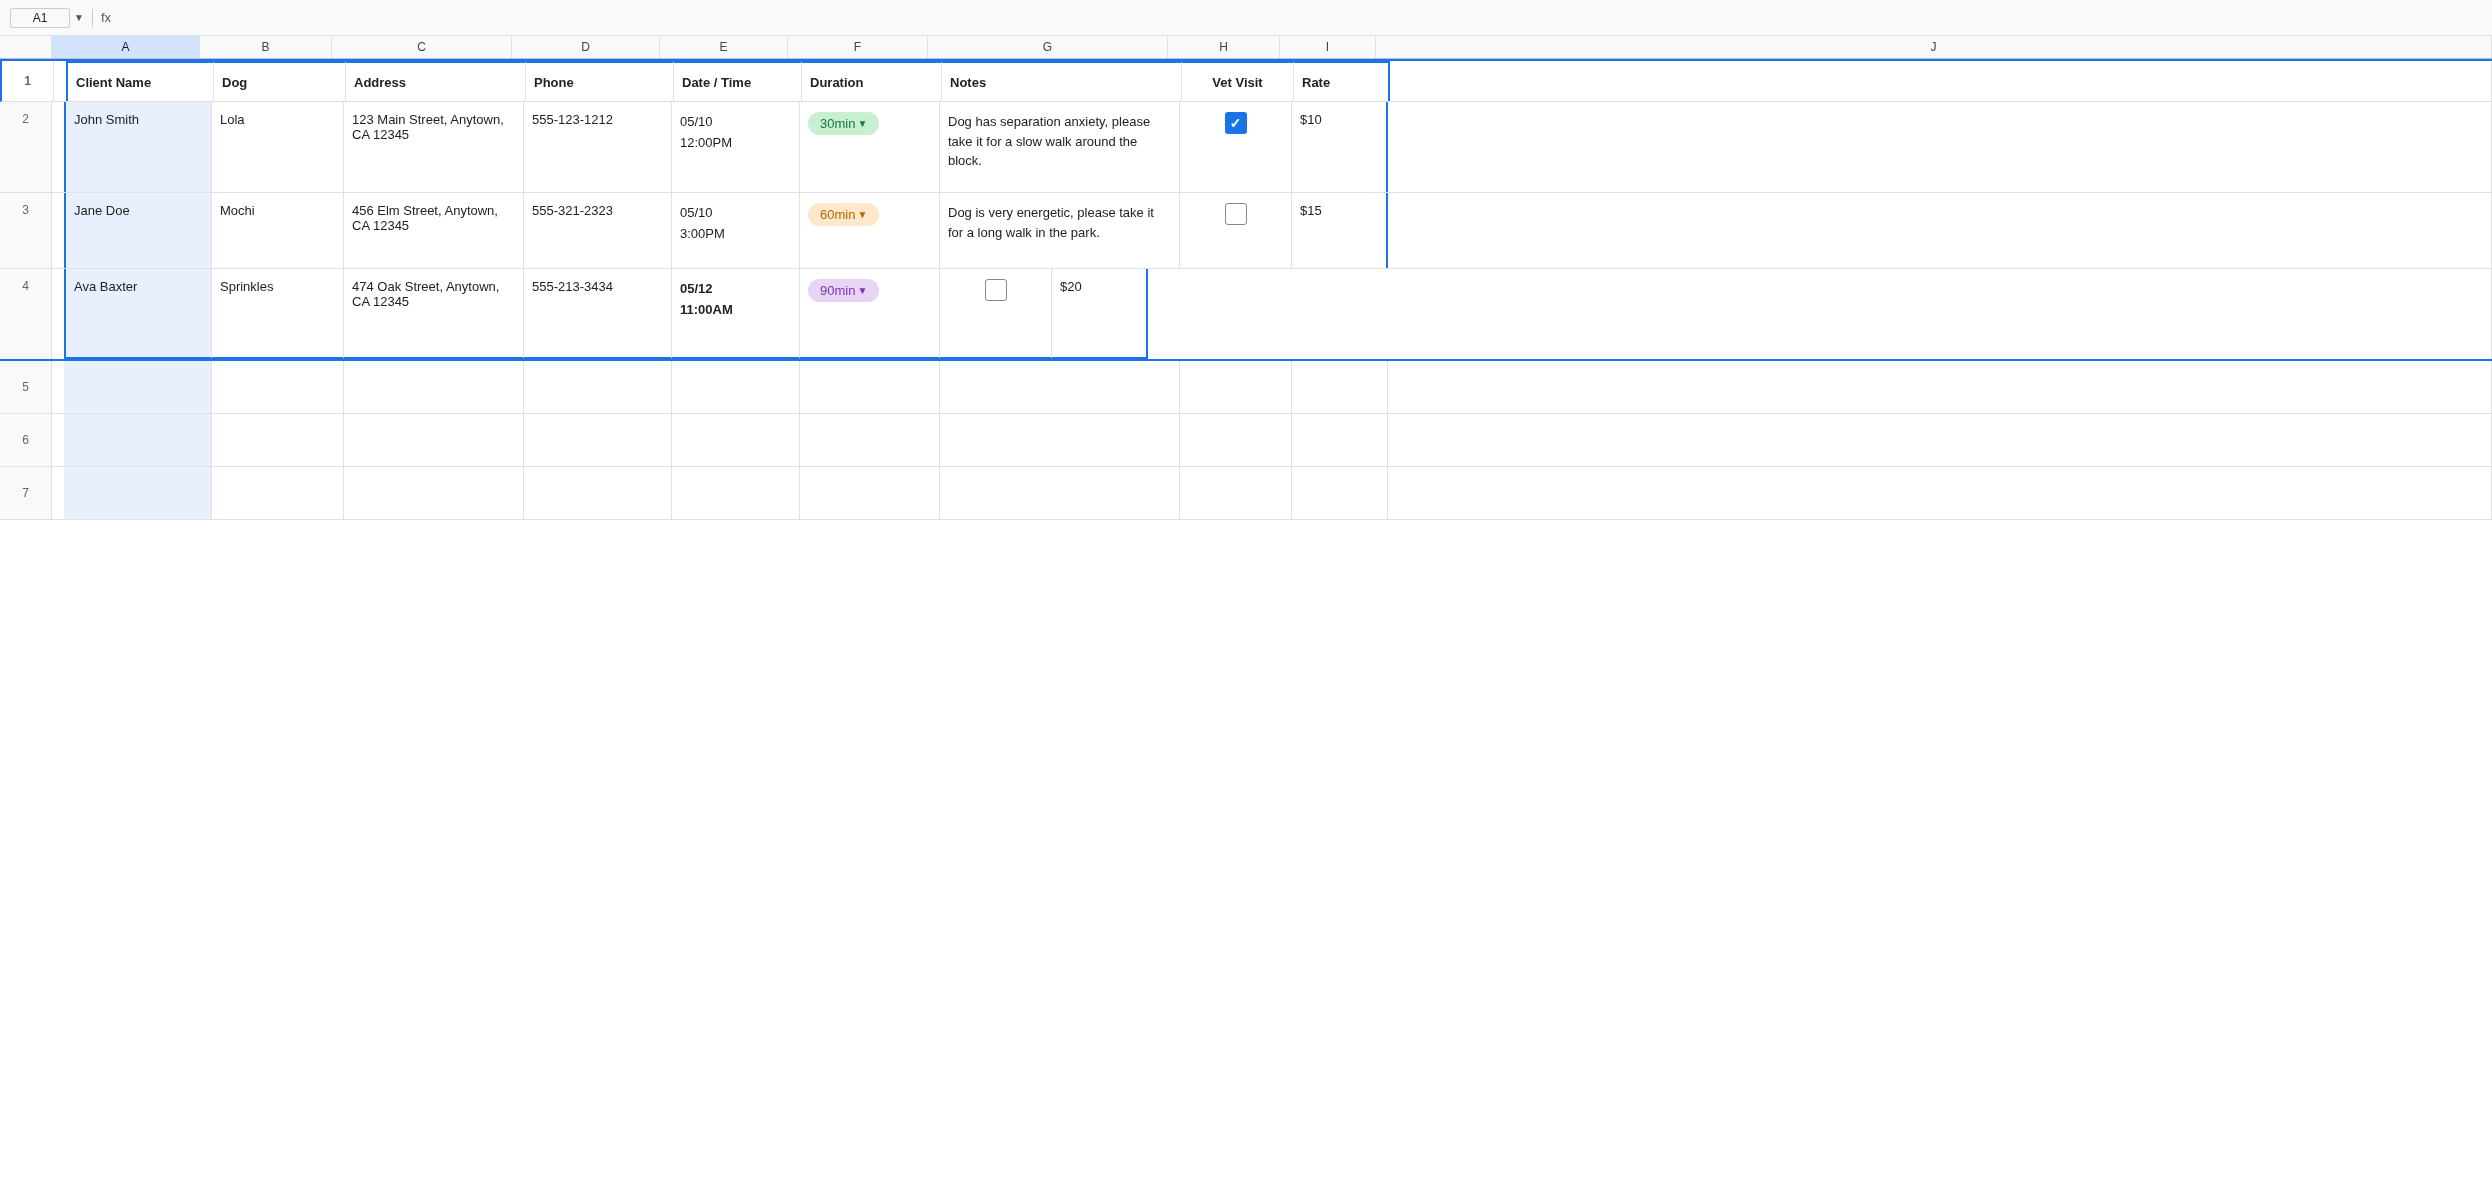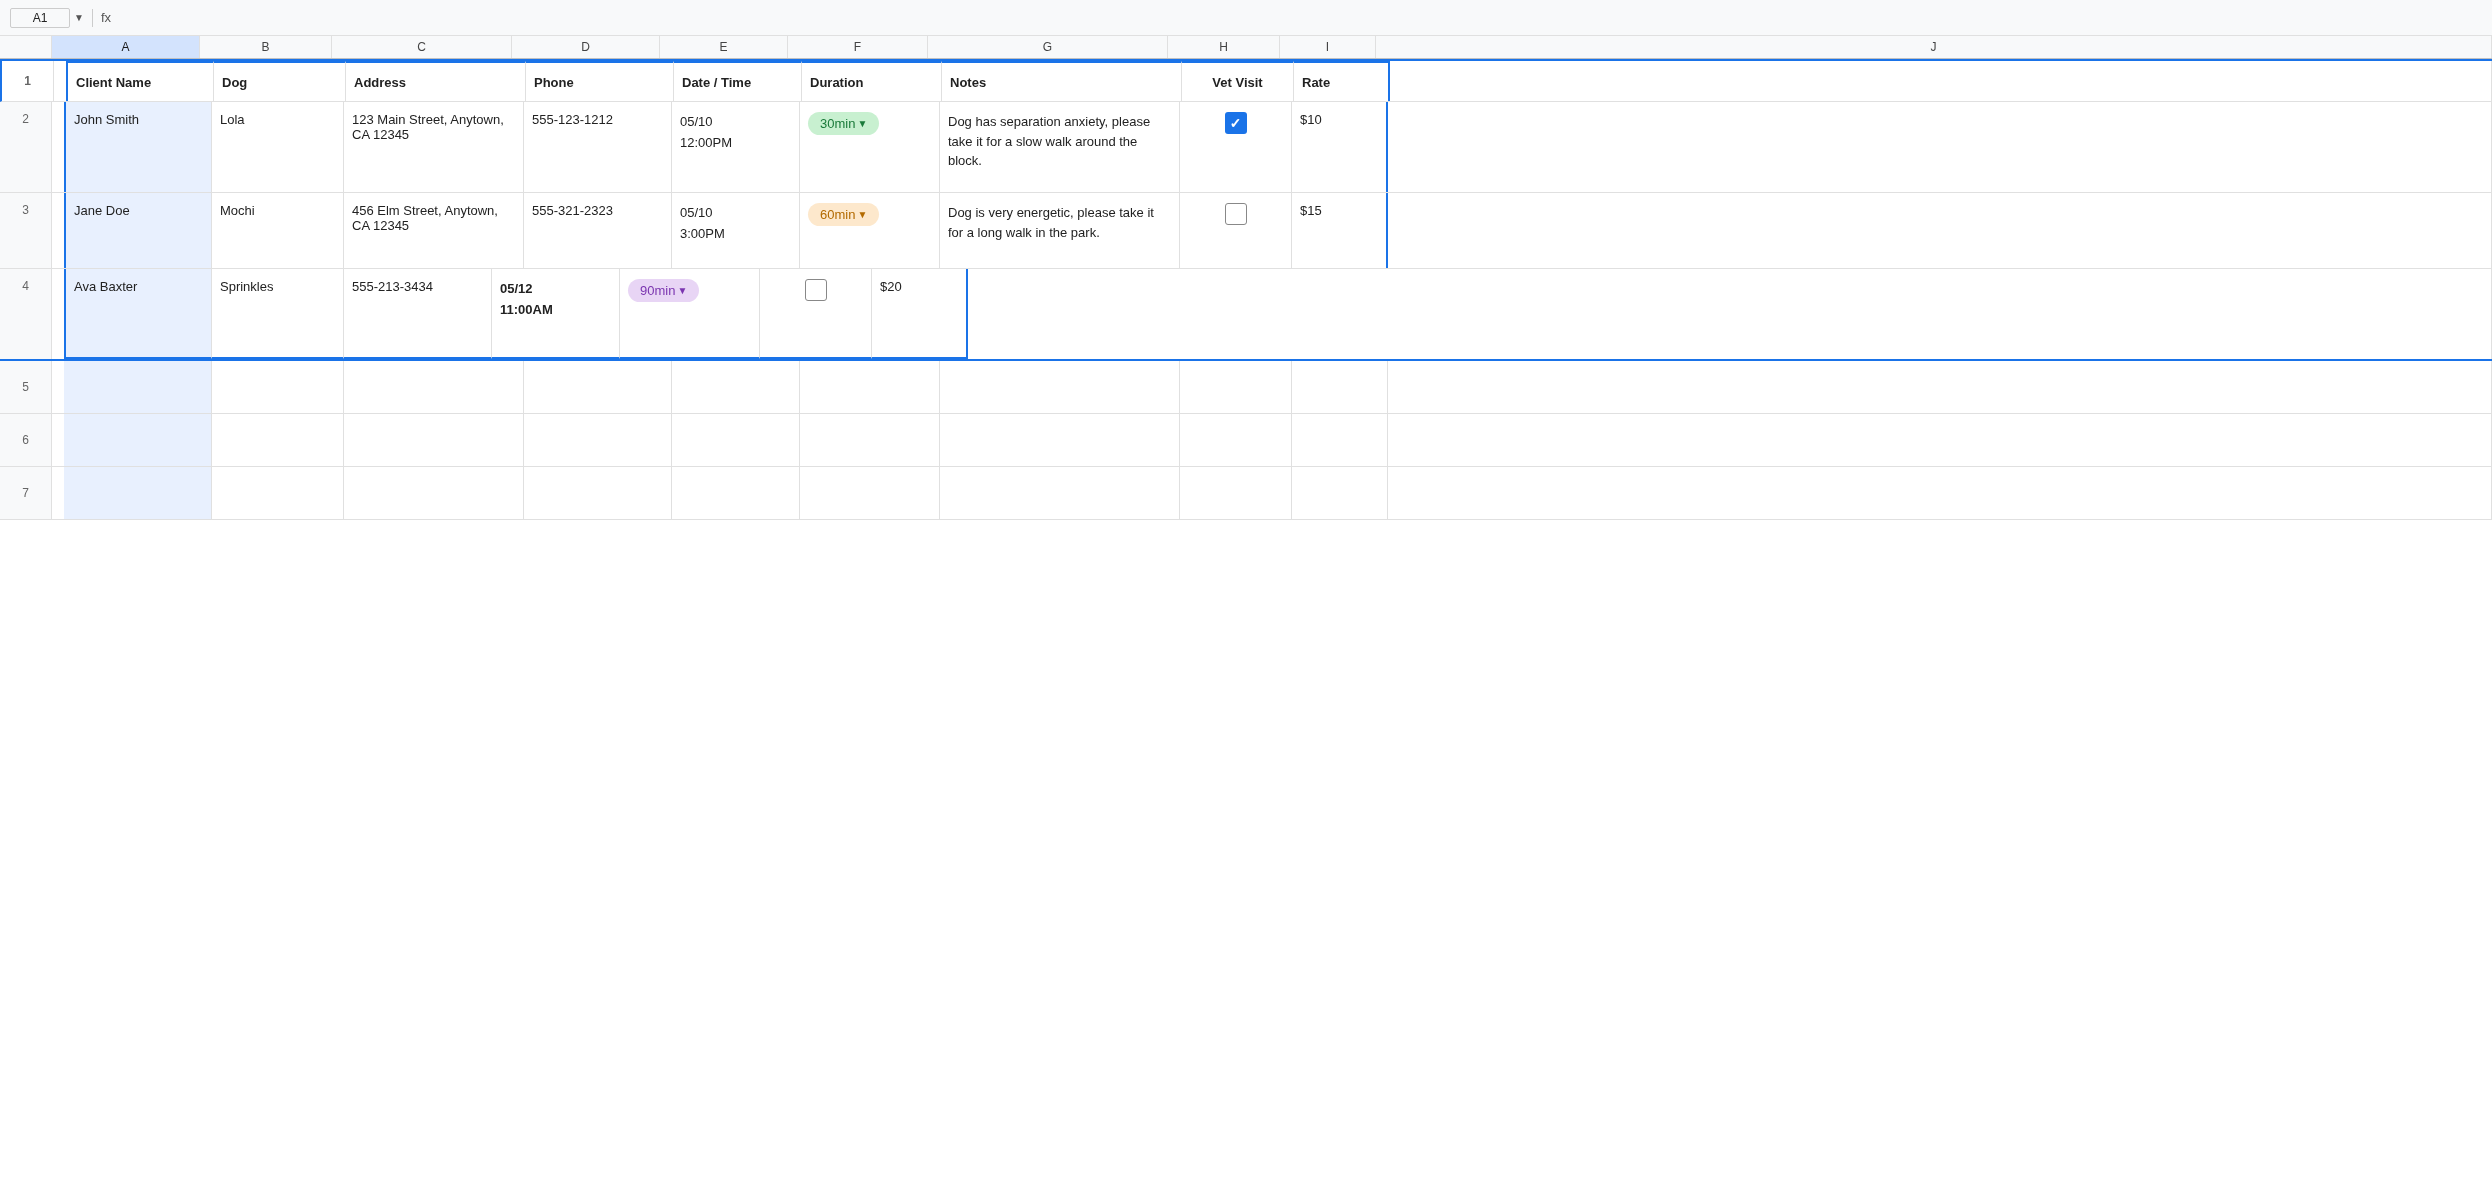--- a/index.html
+++ b/index.html
@@ -305,20 +305,23 @@
   </div>
 
   <div class="sheet-row row-tall" style="border-bottom: 2px solid #1a73e8;">
     <div class="cell w-rn">4</div>
     <div class="cell w-a selected-col" style="border-left: 2px solid #1a73e8; border-bottom: 2px solid #1a73e8;">
       <span>Ava Baxter</span>
     </div>
     <div class="cell w-b" style="border-bottom: 2px solid #1a73e8;">
       <span>Sprinkles</span>
     </div>
+    <div class="cell w-c" style="border-bottom: 2px solid #1a73e8;">
+      <span>474 Oak Street, Anytown, CA 12345</span>
+    </div>
     <div class="cell w-d" style="border-bottom: 2px solid #1a73e8;">
       <span>555-213-3434</span>
     </div>
     <div class="cell w-e" style="border-bottom: 2px solid #1a73e8; font-weight: bold;">
       <span class="date-text">05/12<br>11:00AM</span>
     </div>
     <div class="cell w-f" style="border-bottom: 2px solid #1a73e8;">
       <span class="duration-badge badge-purple">
         <span>90min</span>
         <span class="badge-arrow">▼</span>

